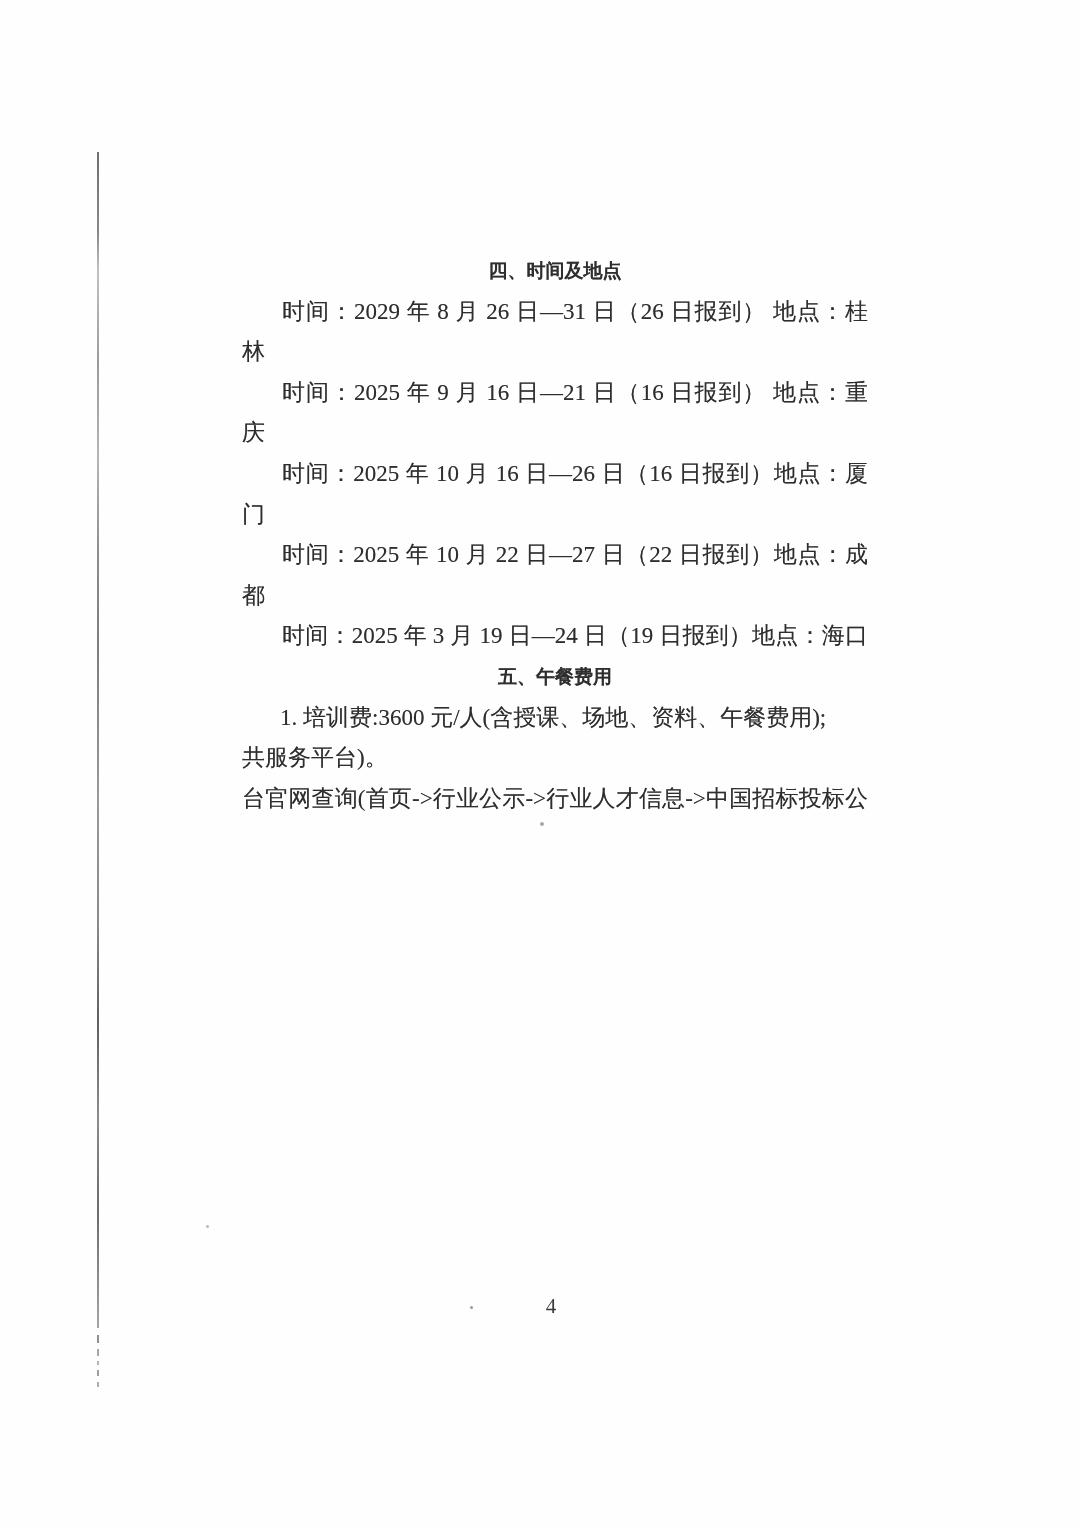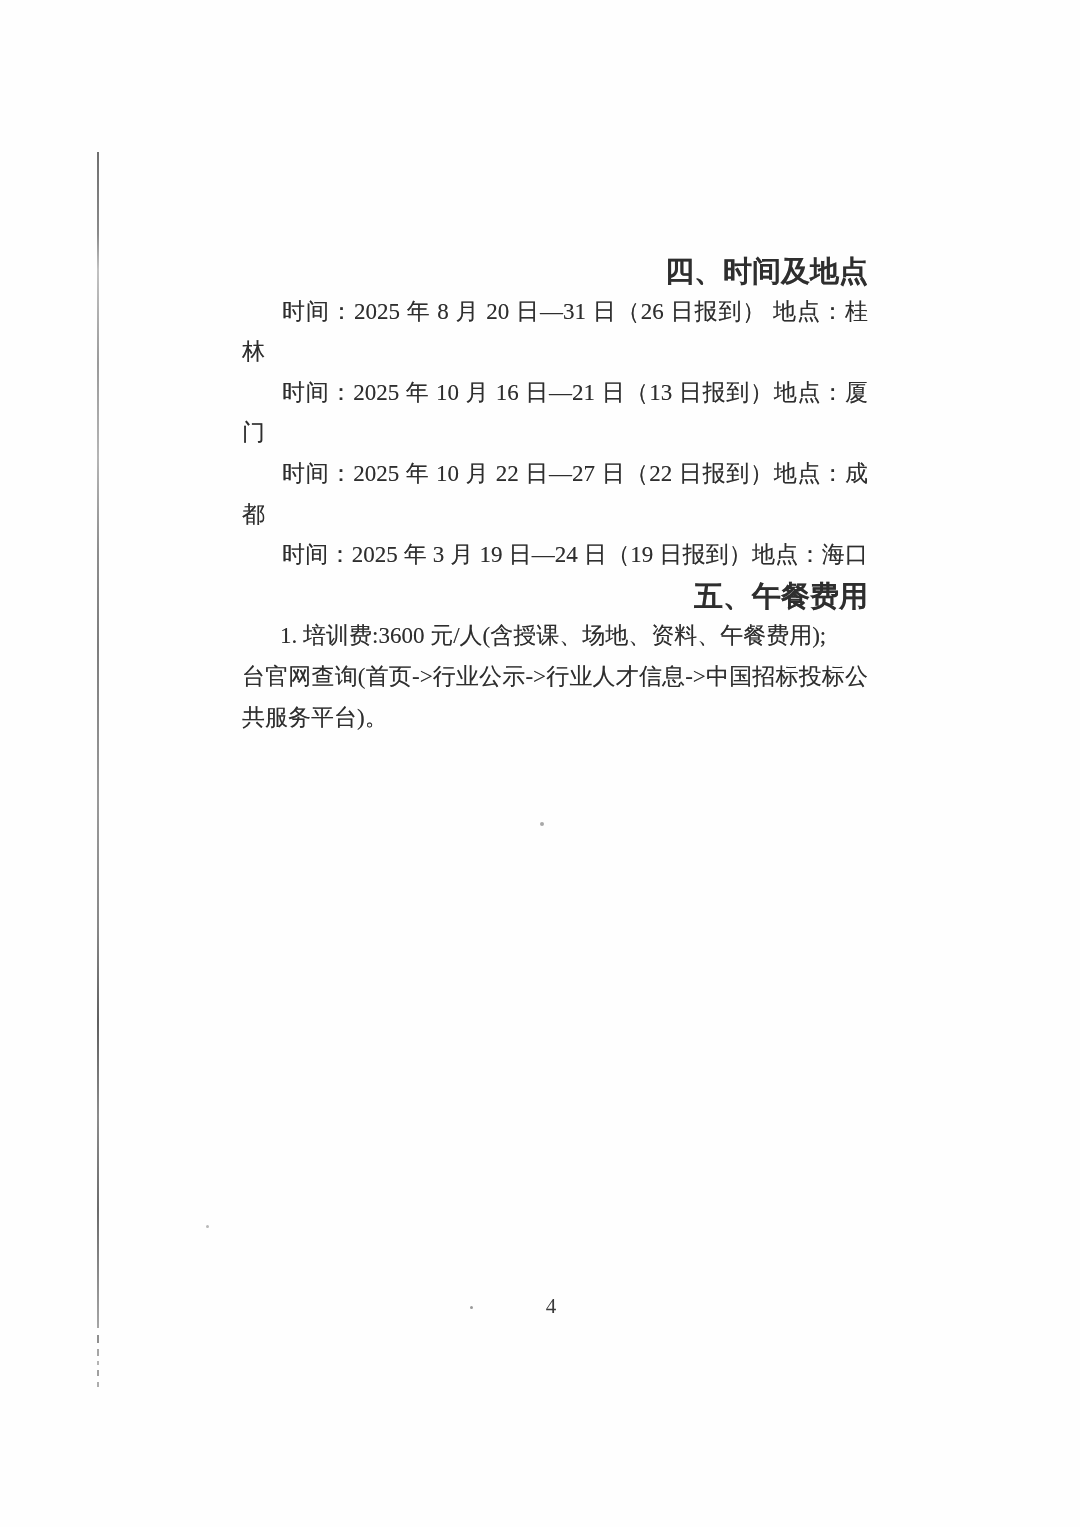--- a/index.html
+++ b/index.html
@@ -55,22 +55,22 @@
     left: 242px;
     top: 251px;
     width: 626px;
     color: #2e2e2e;
     font-size: 23px;
     line-height: 40.6px;
     text-shadow: 0 0 0.6px rgba(45,45,45,0.45);
   }
   .doc .heading {
     font-weight: 700;
-    font-size: 29px;
-    text-align: right;
+    font-size: 19px;
+    text-align: center;
   }
   .doc .line {
     text-align: justify;
     text-align-last: justify;
     -moz-text-align-last: justify;
     white-space: pre-wrap;
   }
   .doc .line.natural {
     text-align: left;
     text-align-last: left;
@@ -102,29 +102,30 @@
   <div class="scan-dash" style="top:1382px;height:5px;background:#adadad;"></div>
 
   <div class="speck" style="left:540px;top:822px;width:4px;height:4px;background:#a8a8a8;"></div>
   <div class="speck" style="left:206px;top:1225px;width:3px;height:3px;background:#b8b8b8;"></div>
   <div class="speck" style="left:470px;top:1306px;width:3px;height:3px;background:#9a9a9a;"></div>
 
   <div class="doc">
 
     <div class="heading">四、时间及地点</div>
 
-    <div class="line indent-date">时间：2025 年 8 月 20 日—31 日（26 日报到） 地点：桂林</div>
-    <div class="line indent-date">时间：2025 年 10 月 16 日—21 日（13 日报到）地点：厦门</div>
+    <div class="line indent-date">时间：2029 年 8 月 26 日—31 日（26 日报到） 地点：桂林</div>
+    <div class="line indent-date">时间：2025 年 9 月 16 日—21 日（16 日报到） 地点：重庆</div>
+    <div class="line indent-date">时间：2025 年 10 月 16 日—26 日（16 日报到）地点：厦门</div>
     <div class="line indent-date">时间：2025 年 10 月 22 日—27 日（22 日报到）地点：成都</div>
     <div class="line indent-date">时间：2025 年 3 月 19 日—24 日（19 日报到）地点：海口</div>
 
     <div class="heading">五、午餐费用</div>
 
     <div class="line natural indent-para">1. 培训费:3600 元/人(含授课、场地、资料、午餐费用);</div>
 
+    <div class="line natural">共服务平台)。</div>
     <div class="line">台官网查询(首页-&gt;行业公示-&gt;行业人才信息-&gt;中国招标投标公</div>
-    <div class="line natural">共服务平台)。</div>
 
   </div>
 
   <div class="page-number">4</div>
 
 </div>
 
 </body></html>

